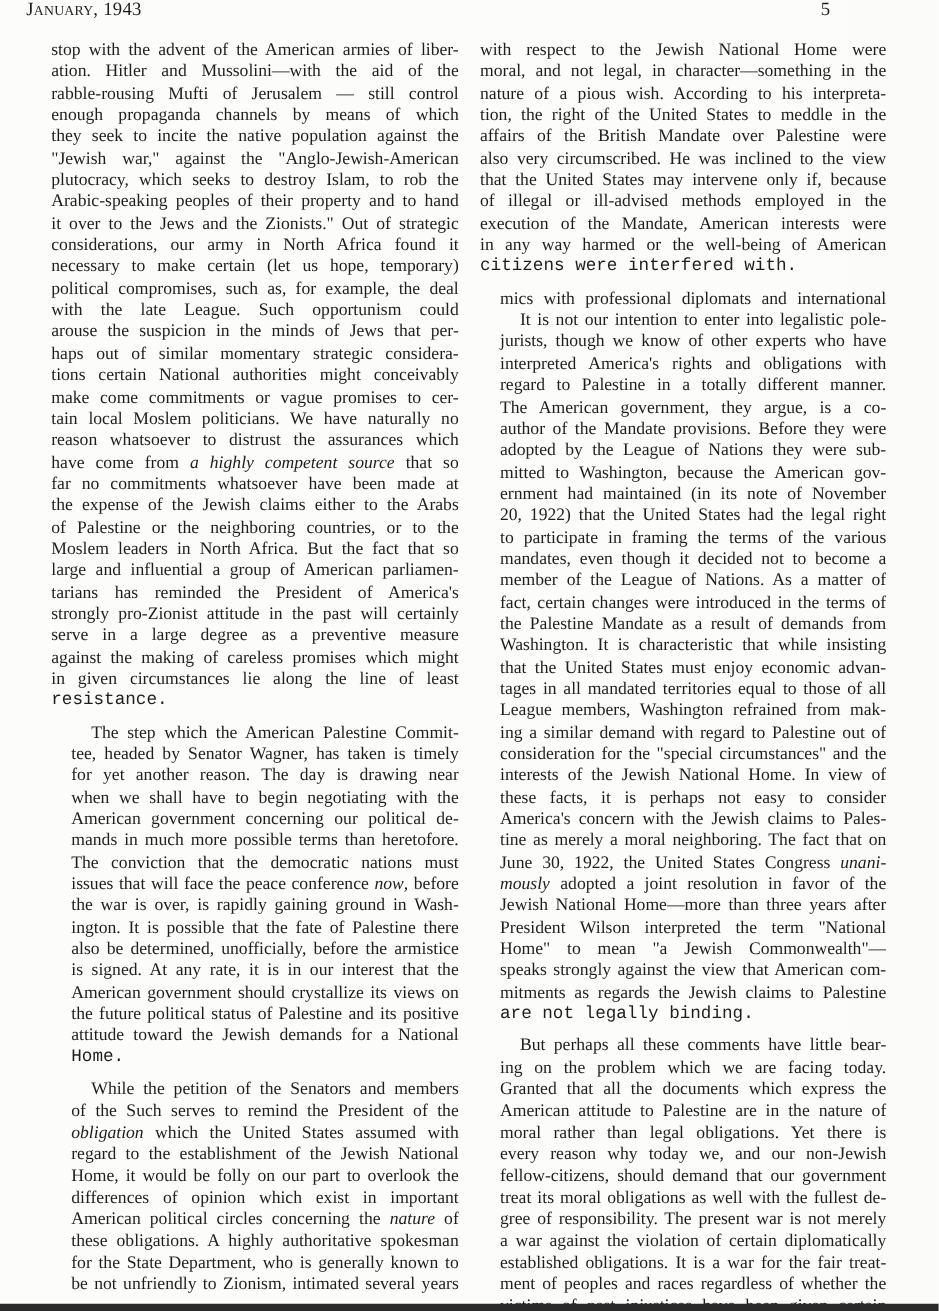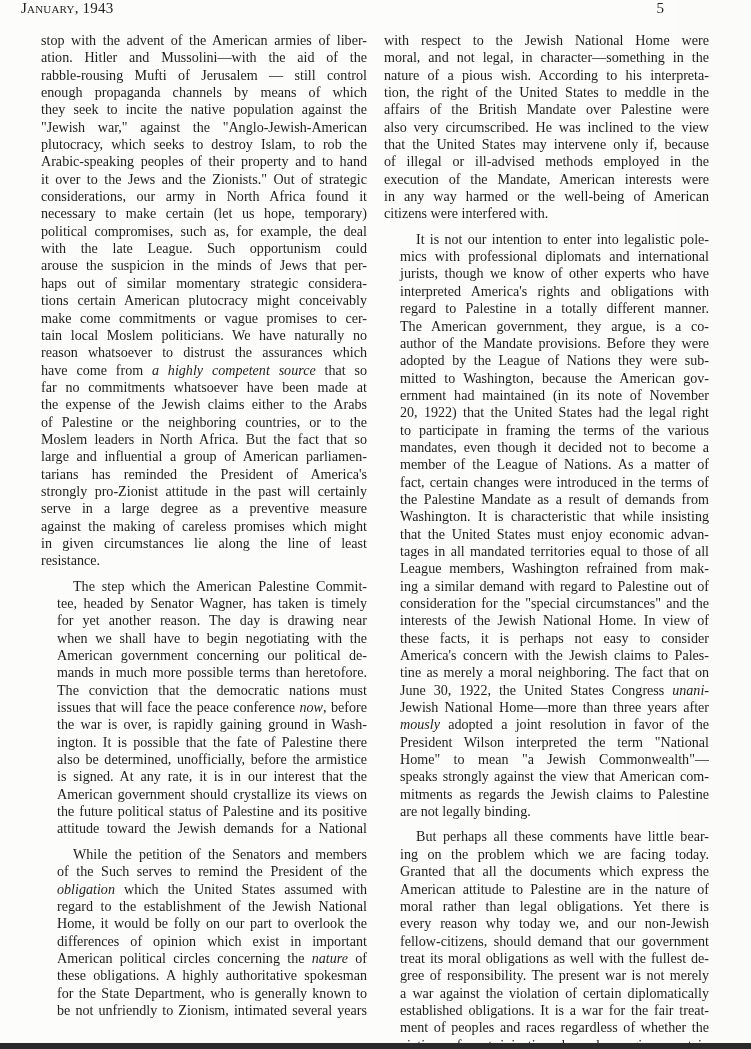--- a/index.html
+++ b/index.html
@@ -21,21 +21,21 @@
       position: absolute; top: 32px; width: 326px;
       font-size: 14.1px; line-height: 17.35px;
       text-align: justify; hyphens: manual;
     }
     .col.left { left: 41px; }
     .col.right { left: 384px; width: 325px; }
     .col p { margin: 0; }
     .col p.indent { text-indent: 16px; margin-top: 8px; }
     .col p.cont { text-indent: 0; }
     .col .line { display: block; text-align: justify; text-align-last: justify; white-space: nowrap; overflow: hidden; }
-    .col .line.last { text-align-last: left; }
+    .col .line.last { text-align-last: left; font-family: Liberation Mono, monospace; }
     .col .line.ind { padding-left: 16px; }
     em { }
     .bottom-bar { position: absolute; left: 0; right: 0; bottom: 0; height: 6px; background: #2a2a2a; }
   </style>
 </head>
 <body>
 
 <div class="page">
   <div class="running-head">
     <span class="date">January, 1943</span>
@@ -52,21 +52,21 @@
         <span class="line">"Jewish war," against the "Anglo-Jewish-American</span>
         <span class="line">plutocracy, which seeks to destroy Islam, to rob the</span>
         <span class="line">Arabic-speaking peoples of their property and to hand</span>
         <span class="line">it over to the Jews and the Zionists." Out of strategic</span>
         <span class="line">considerations, our army in North Africa found it</span>
         <span class="line">necessary to make certain (let us hope, temporary)</span>
         <span class="line">political compromises, such as, for example, the deal</span>
         <span class="line">with the late League. Such opportunism could</span>
         <span class="line">arouse the suspicion in the minds of Jews that per-</span>
         <span class="line">haps out of similar momentary strategic considera-</span>
-        <span class="line">tions certain American plutocracy might conceivably</span>
+        <span class="line">tions certain National authorities might conceivably</span>
         <span class="line">make come commitments or vague promises to cer-</span>
         <span class="line">tain local Moslem politicians. We have naturally no</span>
         <span class="line">reason whatsoever to distrust the assurances which</span>
         <span class="line">have come from <em>a highly competent source</em> that so</span>
         <span class="line">far no commitments whatsoever have been made at</span>
         <span class="line">the expense of the Jewish claims either to the Arabs</span>
         <span class="line">of Palestine or the neighboring countries, or to the</span>
         <span class="line">Moslem leaders in North Africa. But the fact that so</span>
         <span class="line">large and influential a group of American parliamen-</span>
         <span class="line">tarians has reminded the President of America's</span>
@@ -85,20 +85,21 @@
         <span class="line">mands in much more possible terms than heretofore.</span>
         <span class="line">The conviction that the democratic nations must</span>
         <span class="line">issues that will face the peace conference <em>now</em>, before</span>
         <span class="line">the war is over, is rapidly gaining ground in Wash-</span>
         <span class="line">ington. It is possible that the fate of Palestine there</span>
         <span class="line">also be determined, unofficially, before the armistice</span>
         <span class="line">is signed. At any rate, it is in our interest that the</span>
         <span class="line">American government should crystallize its views on</span>
         <span class="line">the future political status of Palestine and its positive</span>
         <span class="line">attitude toward the Jewish demands for a National</span>
+        <span class="line last">Home.</span>
       </p>
       <p class="indent">
         <span class="line ind">While the petition of the Senators and members</span>
         <span class="line">of the Such serves to remind the President of the</span>
         <span class="line"><em>obligation</em> which the United States assumed with</span>
         <span class="line">regard to the establishment of the Jewish National</span>
         <span class="line">Home, it would be folly on our part to overlook the</span>
         <span class="line">differences of opinion which exist in important</span>
         <span class="line">American political circles concerning the <em>nature</em> of</span>
         <span class="line">these obligations. A highly authoritative spokesman</span>
@@ -114,22 +115,22 @@
         <span class="line">tion, the right of the United States to meddle in the</span>
         <span class="line">affairs of the British Mandate over Palestine were</span>
         <span class="line">also very circumscribed. He was inclined to the view</span>
         <span class="line">that the United States may intervene only if, because</span>
         <span class="line">of illegal or ill-advised methods employed in the</span>
         <span class="line">execution of the Mandate, American interests were</span>
         <span class="line">in any way harmed or the well-being of American</span>
         <span class="line last">citizens were interfered with.</span>
       </p>
       <p class="indent">
+        <span class="line">mics with professional diplomats and international</span>
         <span class="line ind">It is not our intention to enter into legalistic pole-</span>
-        <span class="line">mics with professional diplomats and international</span>
         <span class="line">jurists, though we know of other experts who have</span>
         <span class="line">interpreted America's rights and obligations with</span>
         <span class="line">regard to Palestine in a totally different manner.</span>
         <span class="line">The American government, they argue, is a co-</span>
         <span class="line">author of the Mandate provisions. Before they were</span>
         <span class="line">adopted by the League of Nations they were sub-</span>
         <span class="line">mitted to Washington, because the American gov-</span>
         <span class="line">ernment had maintained (in its note of November</span>
         <span class="line">20, 1922) that the United States had the legal right</span>
         <span class="line">to participate in framing the terms of the various</span>
@@ -141,22 +142,22 @@
         <span class="line">that the United States must enjoy economic advan-</span>
         <span class="line">tages in all mandated territories equal to those of all</span>
         <span class="line">League members, Washington refrained from mak-</span>
         <span class="line">ing a similar demand with regard to Palestine out of</span>
         <span class="line">consideration for the "special circumstances" and the</span>
         <span class="line">interests of the Jewish National Home. In view of</span>
         <span class="line">these facts, it is perhaps not easy to consider</span>
         <span class="line">America's concern with the Jewish claims to Pales-</span>
         <span class="line">tine as merely a moral neighboring. The fact that on</span>
         <span class="line">June 30, 1922, the United States Congress <em>unani-</em></span>
+        <span class="line"><em>mously</em> adopted a joint resolution in favor of the</span>
         <span class="line">Jewish National Home—more than three years after</span>
-        <span class="line"><em>mously</em> adopted a joint resolution in favor of the</span>
         <span class="line">President Wilson interpreted the term "National</span>
         <span class="line">Home" to mean "a Jewish Commonwealth"—</span>
         <span class="line">speaks strongly against the view that American com-</span>
         <span class="line">mitments as regards the Jewish claims to Palestine</span>
         <span class="line last">are not legally binding.</span>
       </p>
       <p class="indent">
         <span class="line ind">But perhaps all these comments have little bear-</span>
         <span class="line">ing on the problem which we are facing today.</span>
         <span class="line">Granted that all the documents which express the</span>

